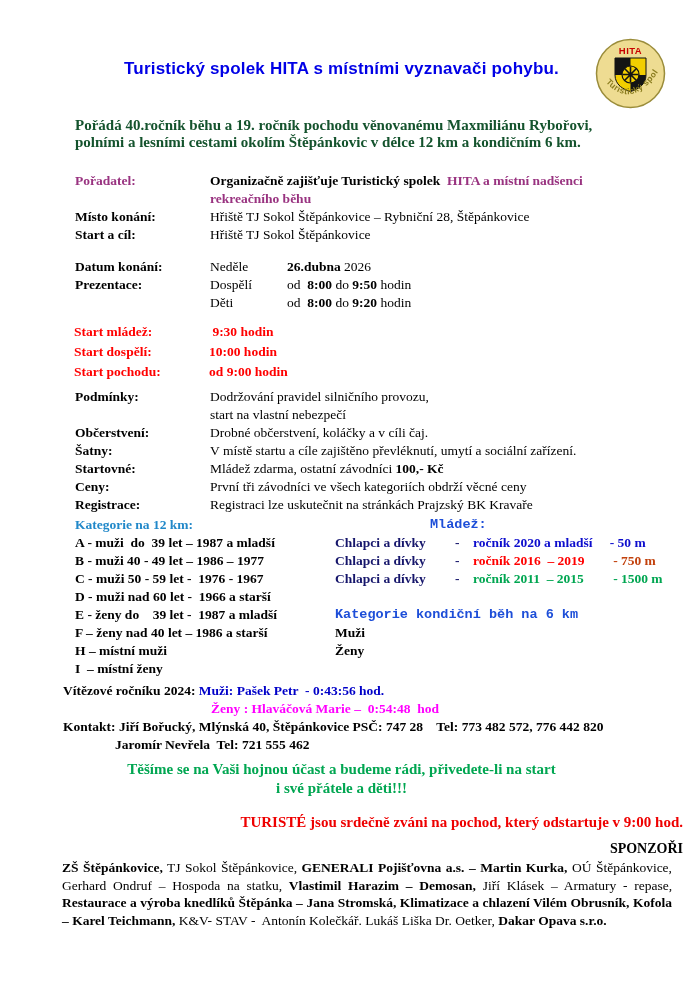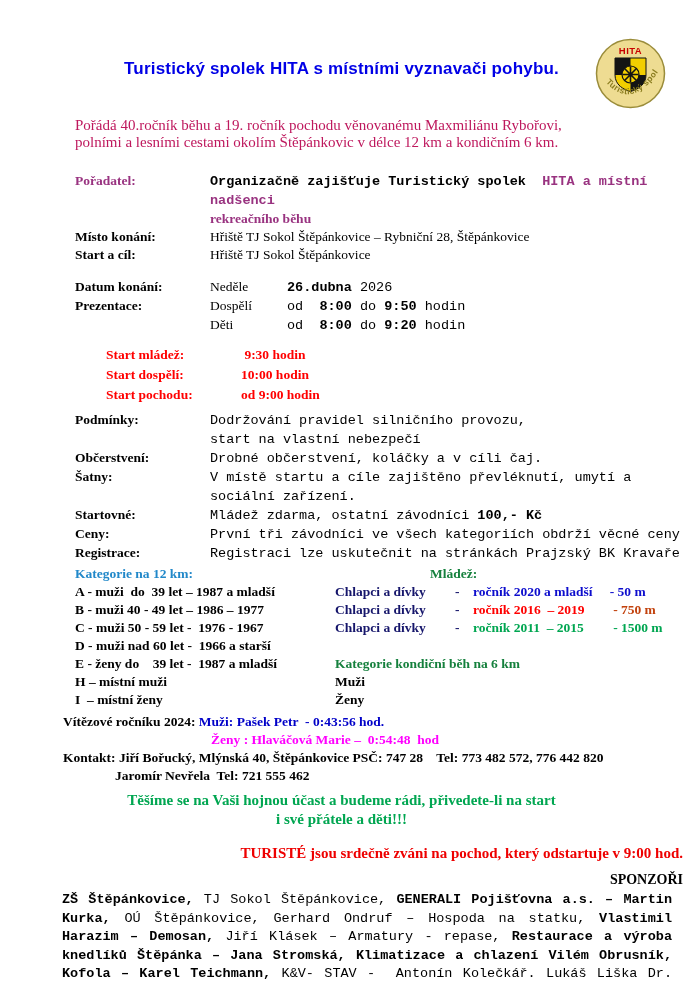--- a/index.html
+++ b/index.html
@@ -18,43 +18,43 @@
     text-align: center;
     font-family: "Liberation Sans", sans-serif;
     font-weight: 700;
     font-size: 17px;
     color: #0000e6;
     letter-spacing: .2px;
   }
   .logo { position: absolute; top: 37px; right: 16px; width: 73px; height: 73px; }
   .intro {
     margin: 38px 18px 0 75px;
-    color: #be185d;
-    font-weight: 400;
+    color: #14532d;
+    font-weight: 700;
     font-size: 15px;
     line-height: 17px;
   }
   .info { margin: 21px 0 0 75px; line-height: 18px; }
   .row { display: flex; align-items: baseline; }
   .r-label { flex: 0 0 135px; font-weight: 700; white-space: pre-wrap; }
   .r-c1 { flex: 0 0 77px; white-space: pre-wrap; }
   .r-value { white-space: pre-wrap; }
-  .seg { white-space: pre-wrap; font-family: Liberation Mono, monospace; }
+  .seg { white-space: pre-wrap; }
   .bold { font-weight: 700; text-align: center; }
   .purple { color: #993380; }
   .gap14 { height: 14px; } .gap10 { height: 10px; } .gap6 { height: 6px; }
-  .starts { margin-left: 106px; line-height: 20px; }
+  .starts { margin-left: 74px; line-height: 20px; }
   .starts .r-label { color: #ff0000; }
   .start-val { font-weight: 700; color: #ff0000; white-space: pre-wrap; }
   .details { margin-left: 75px; line-height: 18px; }
   .cats { display: flex; margin: 2px 0 0 75px; line-height: 18px; font-weight: 700; }
   .cats-left { flex: 0 0 260px; }
   .cats-right { flex: 1 1 auto; }
   .cat-h1 { color: #2188c9; }
-  .cat-h2 { color: #15803d; }
+  .cat-h2 { color: #1d4ed8; font-family: Liberation Mono, monospace; }
   .youth-h { margin-left: 95px; }
   .cat-item { white-space: pre-wrap; }
   .youth-row { display: flex; }
   .y-name { flex: 0 0 120px; color: #16166b; }
   .y-dash { flex: 0 0 18px; color: #16166b; }
   .y-detail { flex: 0 0 130px; white-space: pre-wrap; }
   .y-dist { white-space: pre-wrap; }
   .empty-line { height: 18px; }
   .winners { margin: 4px 0 0 63px; line-height: 18px; font-weight: 700; }
   .w-intro { white-space: pre-wrap; }
@@ -209,20 +209,21 @@
   <div class="cats">
     <div class="cats-left">
       <div class="cat-h1">Kategorie na 12 km:</div>
       <div>
 
       <div class="cat-item">A - muži  do  39 let – 1987 a mladší</div>
           <div class="cat-item">B - muži 40 - 49 let – 1986 – 1977</div>
           <div class="cat-item">C - muži 50 - 59 let -  1976 - 1967</div>
           <div class="cat-item">D - muži nad 60 let -  1966 a starší</div>
           <div class="cat-item">E - ženy do    39 let -  1987 a mladší</div>
+          <div class="cat-item">F – ženy nad 40 let – 1986 a starší</div>
           <div class="cat-item">H – místní muži</div>
           <div class="cat-item">I  – místní ženy</div>
         </div>
     </div>
     <div class="cats-right">
       <div class="cat-h2 youth-h">Mládež:</div>
       <div>
 
           <div class="youth-row">
             <span class="y-name">Chlapci a dívky</span>

